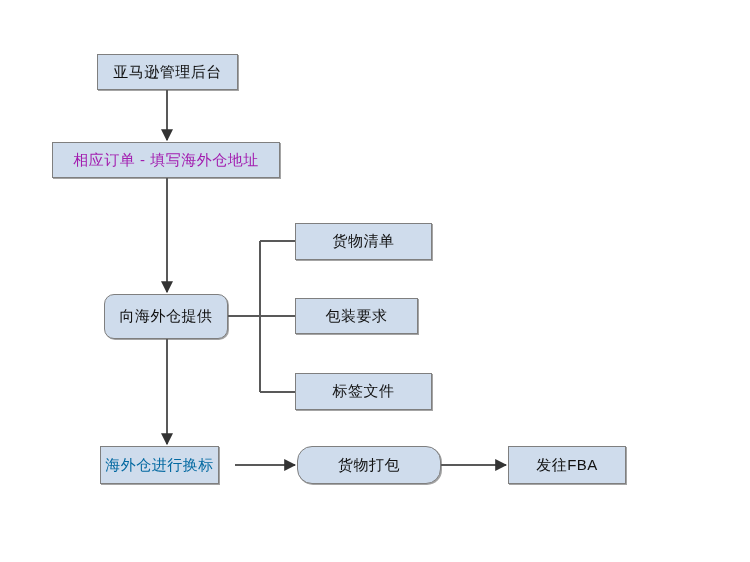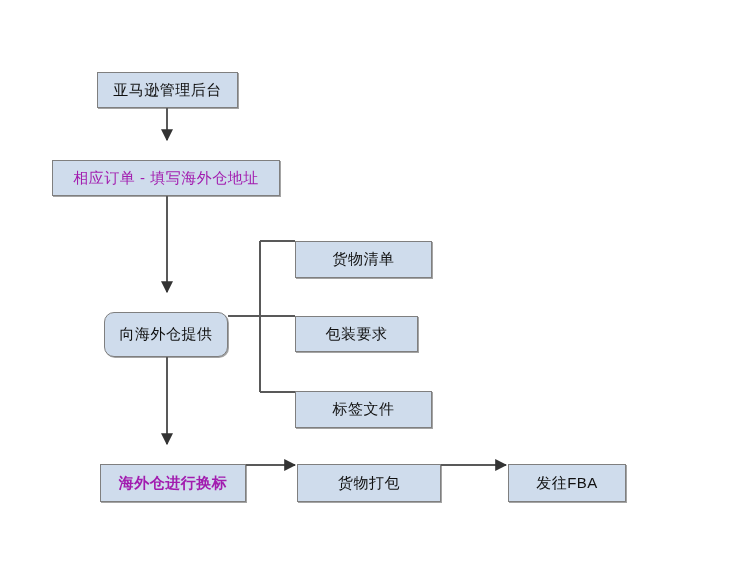--- a/index.html
+++ b/index.html
@@ -34,21 +34,20 @@
     display: flex;
     align-items: center;
     justify-content: center;
     color: #111111;
     font-size: 15px;
     line-height: 1.1;
     letter-spacing: 0.5px;
     white-space: nowrap;
     box-shadow: 1px 1px 0 rgba(90,90,90,0.55);
     z-index: 2;
-    margin-top: 18px;
   }
   .node-label {
     display: block;
     padding: 0 6px;
   }
 </style>
 </head>
 <body>
 
 <div id="canvas" style="background: rgb(255, 255, 255);">
@@ -98,25 +97,25 @@
   </div>
 
   <div class="node" style="left: 295px; top: 298px; width: 123px; height: 36px; background: rgb(207, 220, 236); border-color: rgb(127, 127, 127); color: rgb(17, 17, 17);">
     <span class="node-label">包装要求</span>
   </div>
 
   <div class="node" style="left: 295px; top: 373px; width: 137px; height: 37px; background: rgb(207, 220, 236); border-color: rgb(127, 127, 127); color: rgb(17, 17, 17);">
     <span class="node-label">标签文件</span>
   </div>
 
-  <div class="node" style="left: 100px; top: 446px; width: 146px; height: 38px; background: rgb(207, 220, 236); border-color: rgb(127, 127, 127); color: #a21caf; font-weight: bold;">
+  <div class="node" style="left: 100px; top: 446px; width: 119px; height: 38px; background: rgb(207, 220, 236); border-color: rgb(127, 127, 127); color: #0369a1;">
     <span class="node-label">海外仓进行换标</span>
   </div>
 
-  <div class="node" style="left: 297px; top: 446px; width: 144px; height: 38px; background: rgb(207, 220, 236); border-color: rgb(127, 127, 127); color: rgb(17, 17, 17);">
+  <div class="node" style="left: 297px; top: 446px; width: 144px; height: 38px; background: rgb(207, 220, 236); border-color: rgb(127, 127, 127); color: rgb(17, 17, 17); border-radius: 15px;">
     <span class="node-label">货物打包</span>
   </div>
 
   <div class="node" style="left: 508px; top: 446px; width: 118px; height: 38px; background: rgb(207, 220, 236); border-color: rgb(127, 127, 127); color: rgb(17, 17, 17);">
     <span class="node-label">发往FBA</span>
   </div>
 
 </div>
 
 </body></html>

